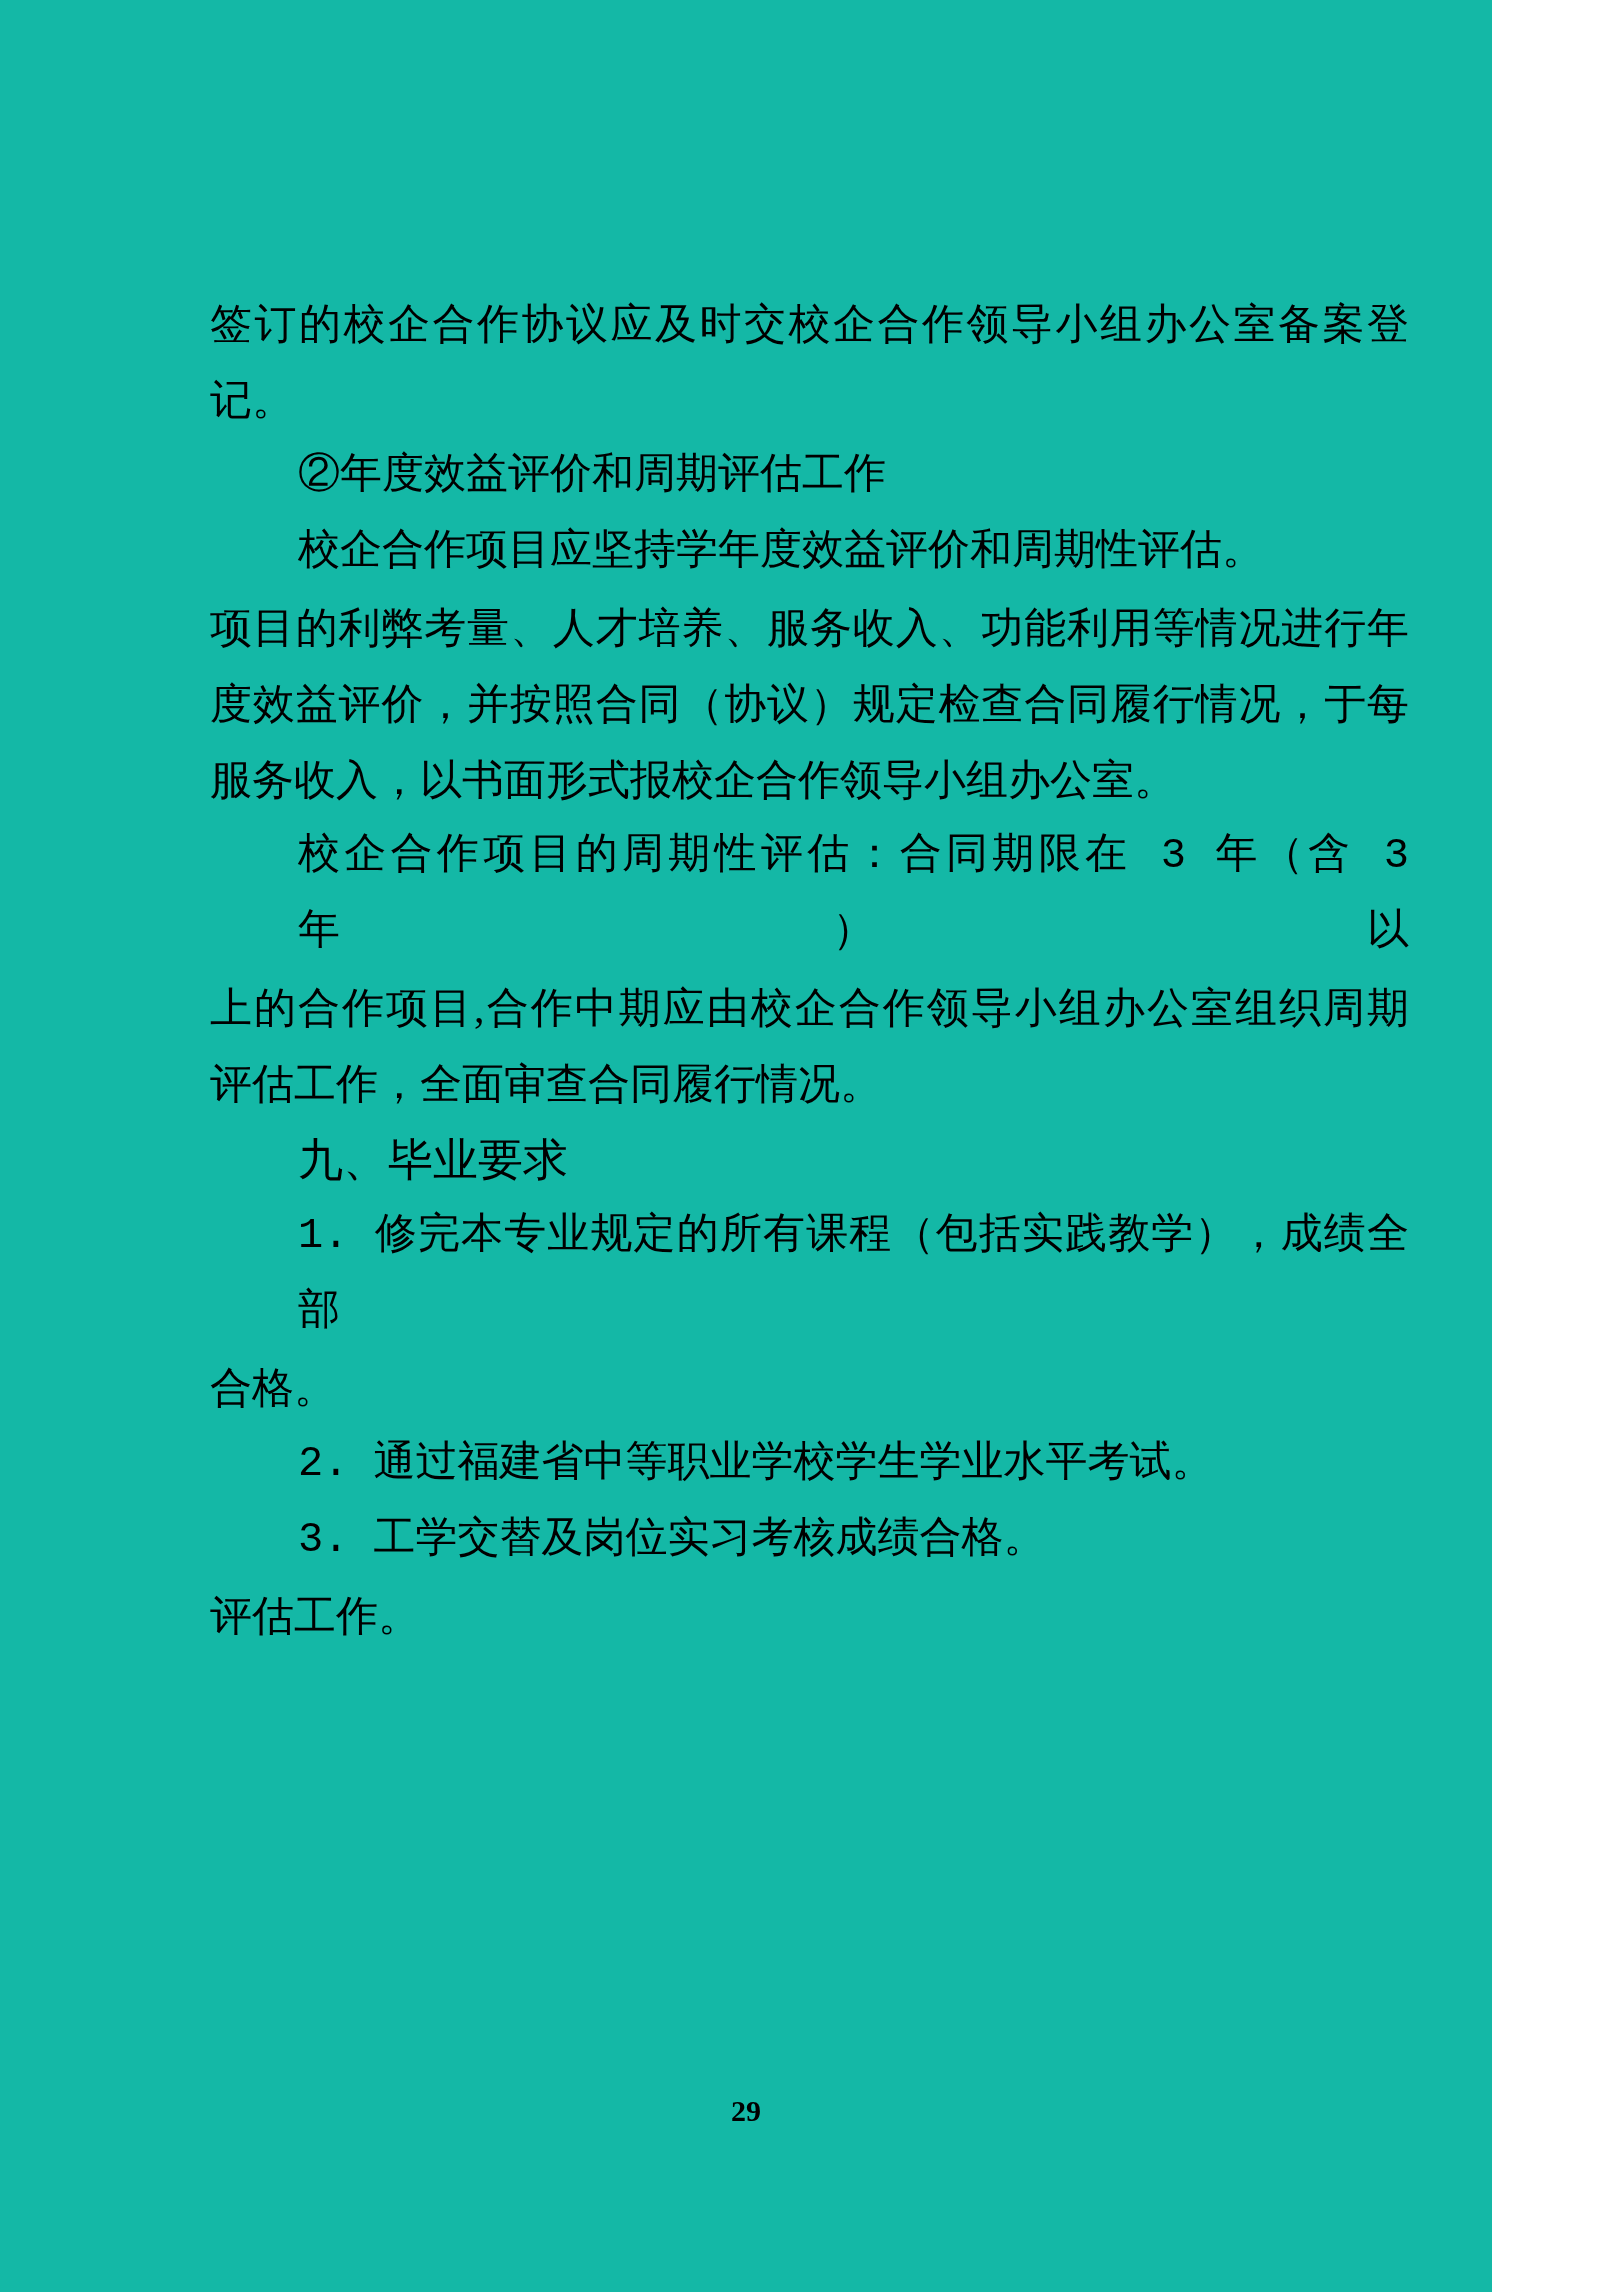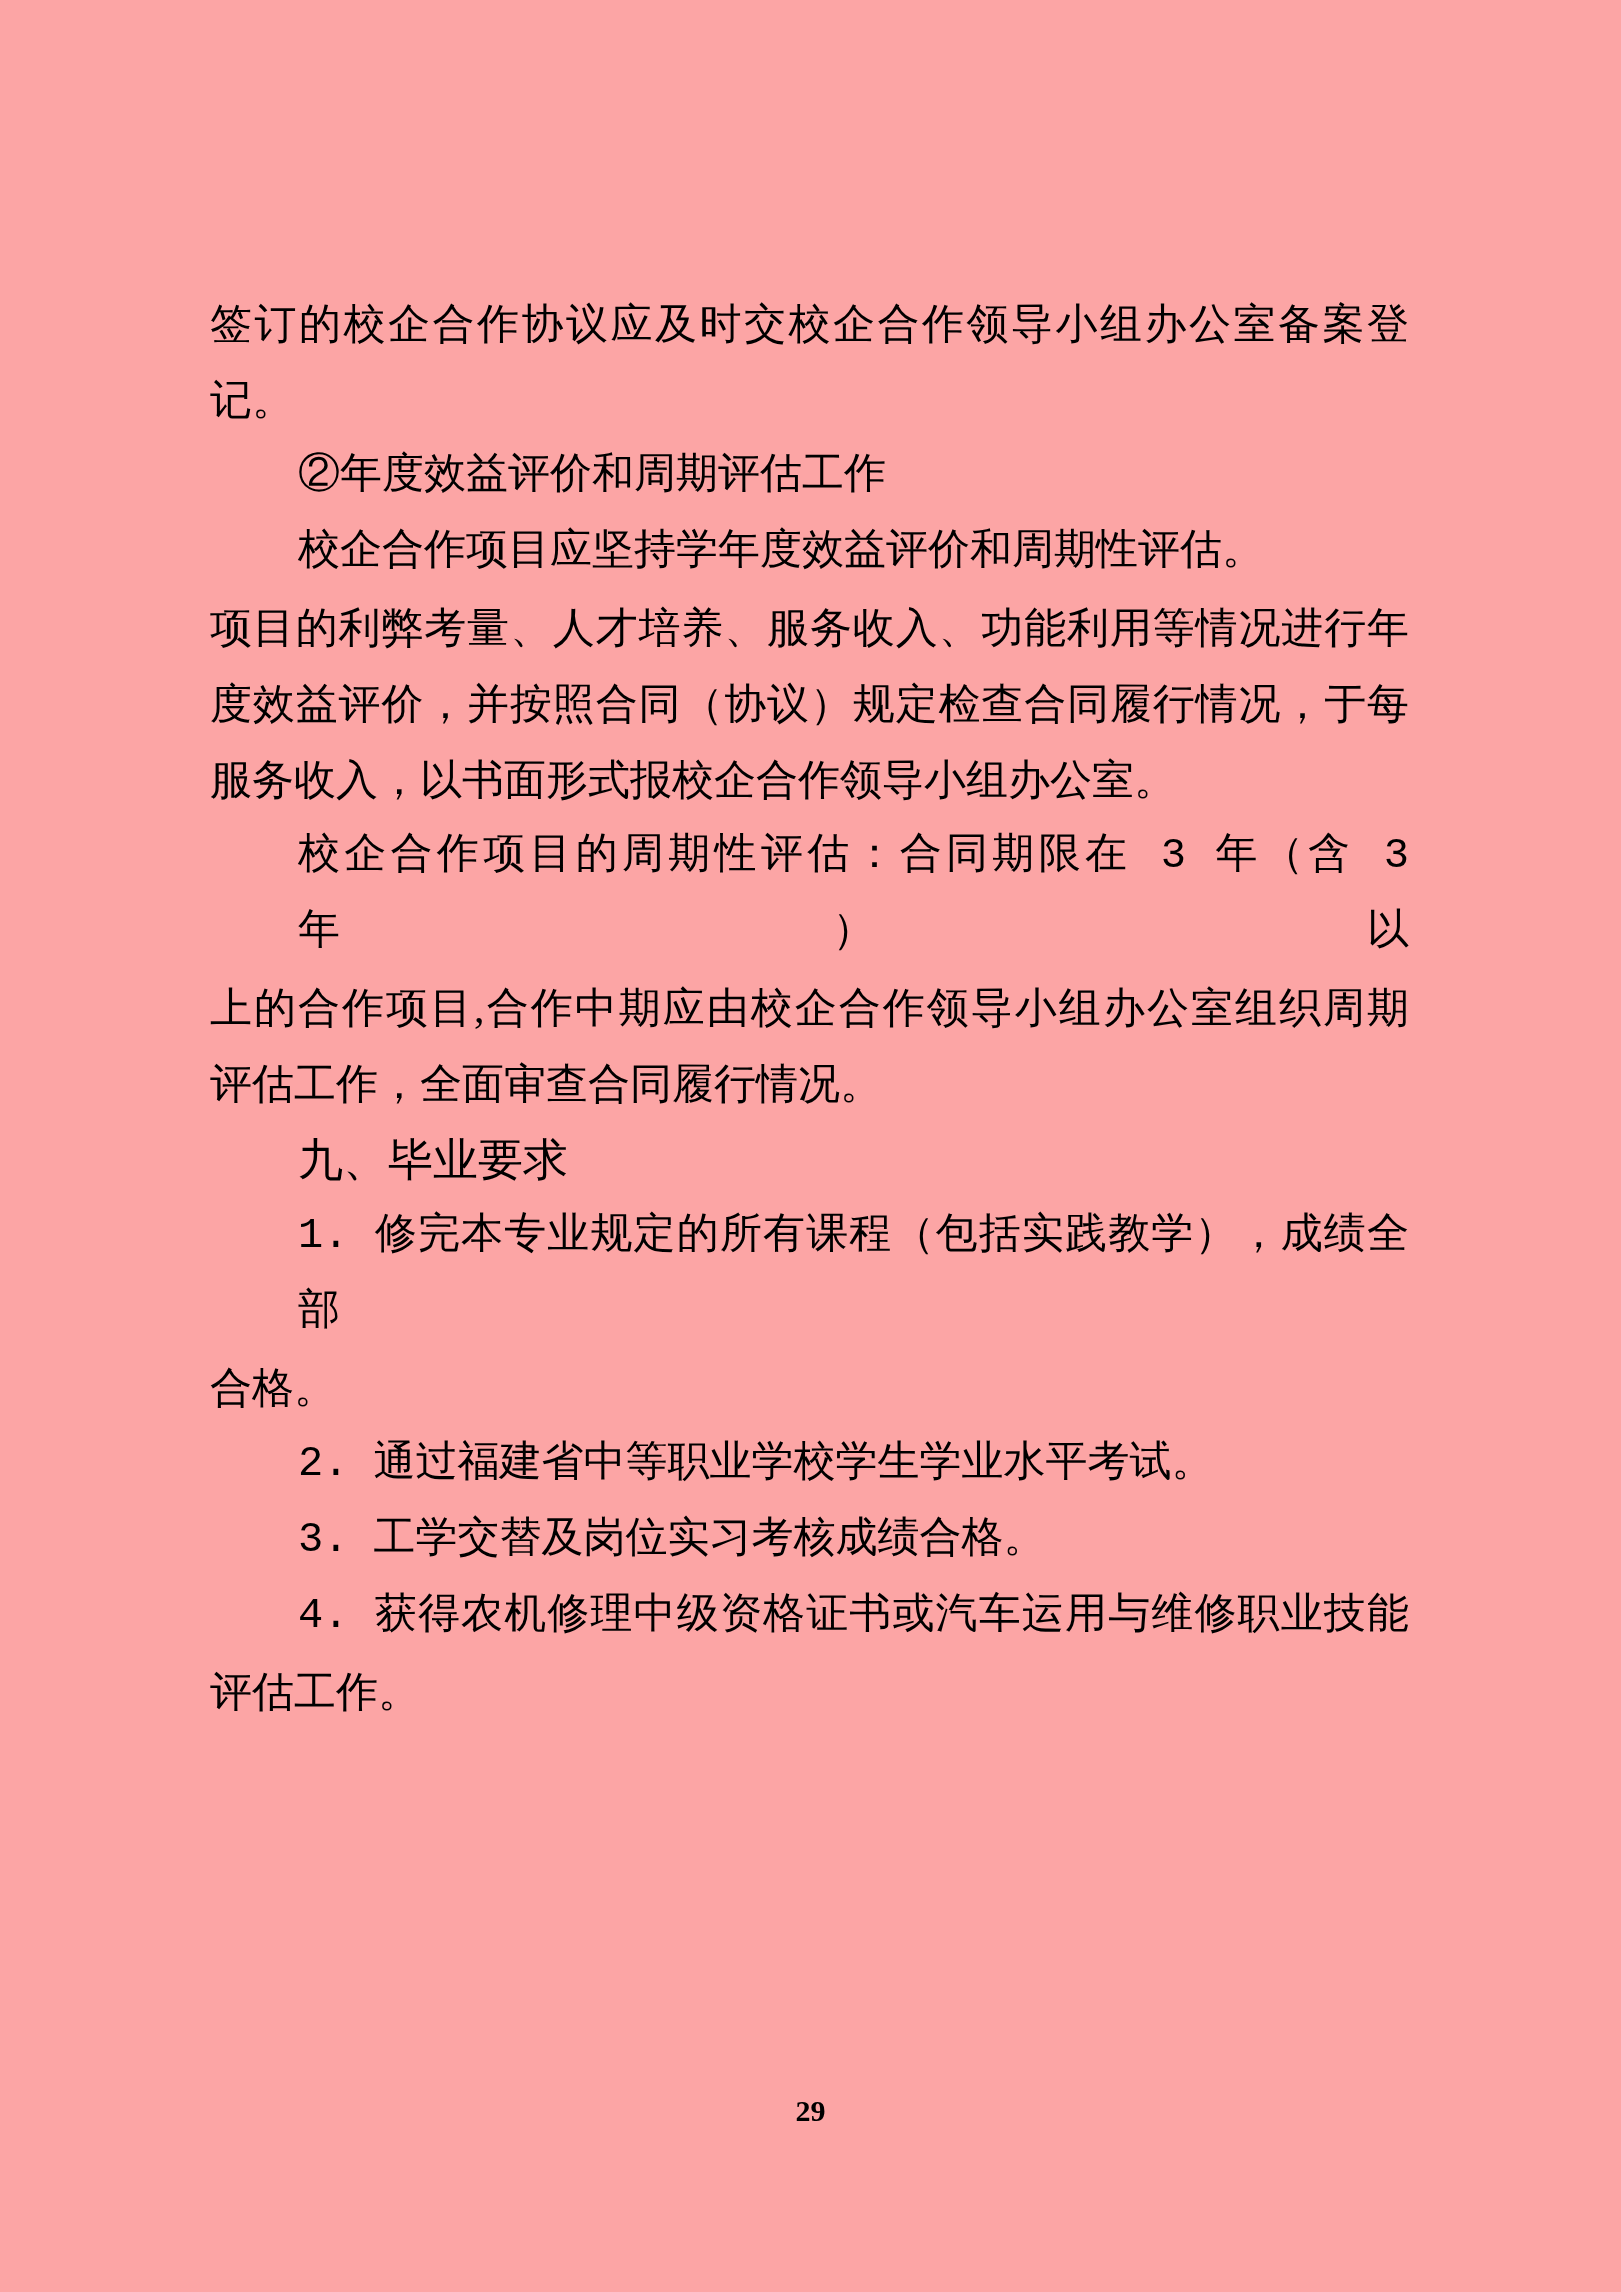--- a/index.html
+++ b/index.html
@@ -2,23 +2,23 @@
 <html><head>
 <meta charset="utf-8">
 <style>
   html, body {
     margin: 0;
     padding: 0;
     background: #ffffff;
   }
   .page {
     position: relative;
-    width: 1621px;
+    width: 1492px;
     height: 2293px;
-    background: #fca5a5;
+    background: #14b8a6;
     overflow: hidden;
   }
   .textblock {
     position: absolute;
     left: 210px;
     top: 286px;
     width: 1199px;
     color: #000000;
     font-family: "Liberation Serif", "DejaVu Serif", serif;
     font-size: 42px;
@@ -67,18 +67,17 @@
     <div class="line justify">度效益评价，并按照合同（协议）规定检查合同履行情况，于每</div>
     <div class="line">服务收入，以书面形式报校企合作领导小组办公室。</div>
     <div class="line indent justify">校企合作项目的周期性评估：合同期限在 3 年（含 3 年）以</div>
     <div class="line justify">上的合作项目,合作中期应由校企合作领导小组办公室组织周期</div>
     <div class="line">评估工作，全面审查合同履行情况。</div>
     <div class="line indent heading">九、毕业要求</div>
     <div class="line indent justify">1. 修完本专业规定的所有课程（包括实践教学），成绩全部</div>
     <div class="line">合格。</div>
     <div class="line indent">2. 通过福建省中等职业学校学生学业水平考试。</div>
     <div class="line indent">3. 工学交替及岗位实习考核成绩合格。</div>
-    <div class="line indent justify">4. 获得农机修理中级资格证书或汽车运用与维修职业技能</div>
     <div class="line">评估工作。</div>
   </div>
   <div class="page-number">29</div>
 </div>
 
 
 </body></html>

